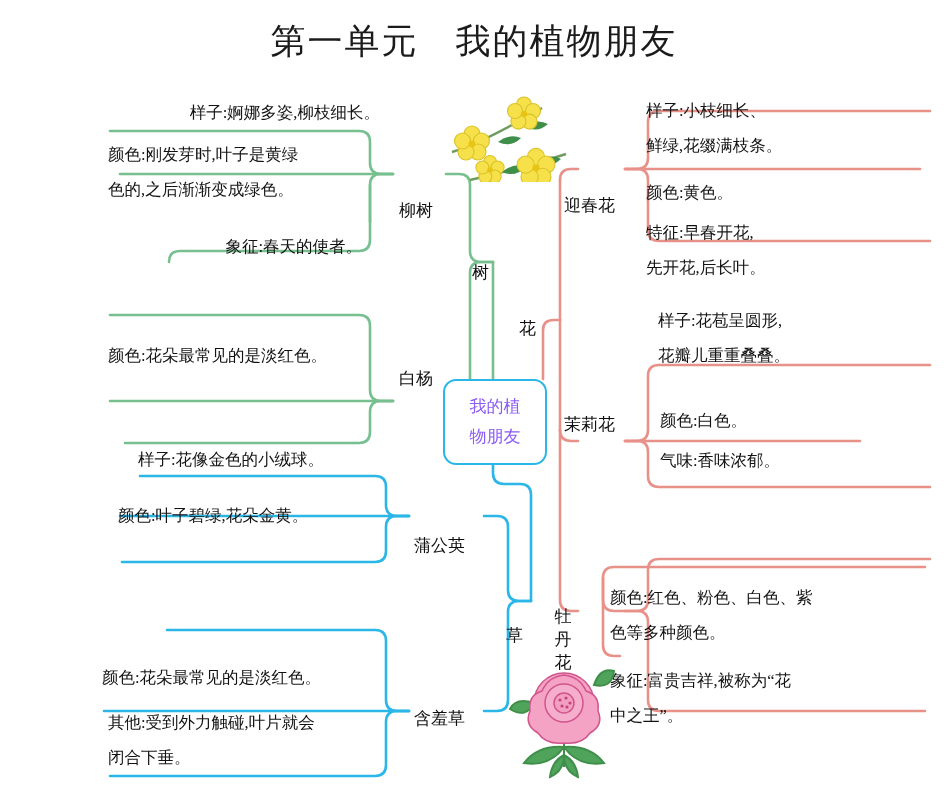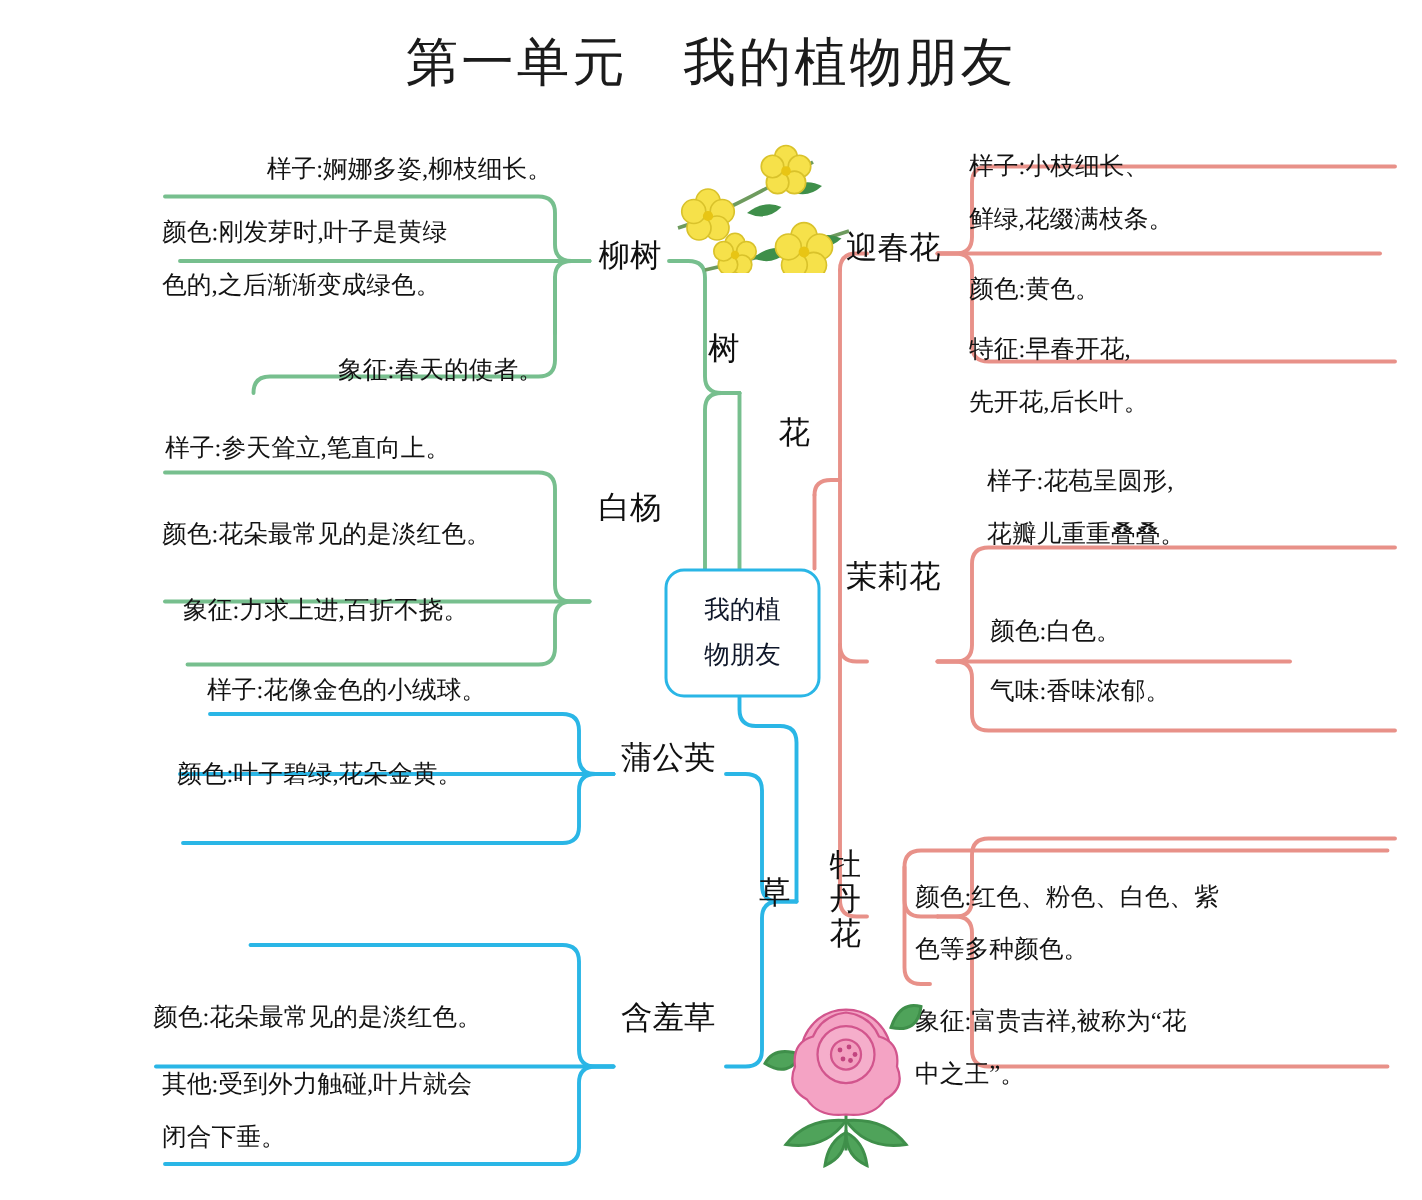--- a/index.html
+++ b/index.html
@@ -36,45 +36,46 @@
     color:#131313;
     white-space:pre-line;
     font-family:"Liberation Serif","DejaVu Serif",serif;
   }
   .txt.r{text-align:right;}
   .txt.l{text-align:left;}
 
   
   .blabel{
     position:absolute;
-    font-size:21px;
+    font-size:17px;
     line-height:20px;
     color:#101010;
     white-space:nowrap;
-    font-family:Liberation Mono, monospace;
+    font-family:Liberation Sans, sans-serif;
+    margin-top:38px;
   }
   .blabel.vert{
     white-space:normal;
     width:20px;
     line-height:23px;
     text-align:center;
   }
 
   
   .center-node{
     position:absolute;
     left:443px;top:379px;
     width:100px;height:82px;
     border:2.4px solid #2ab6e6;
     border-radius:13px;
     background:#ffffff;
     display:flex;flex-direction:column;
     align-items:center;justify-content:center;
     font-size:17px;line-height:30px;
-    color:#0f172a;
+    color:#8b5cf6;
     z-index:6;
     white-space:pre-line;
     text-align:center;
   }
 
   
   .deco{position:absolute;}
 </style>
 </head>
 <body>
@@ -144,29 +145,27 @@
   <div class="center-node">
     <span>我的植
 物朋友</span>
   </div>
 
   <div class="blabel" style="left:472px;top:225px;">树</div>
   <div class="blabel" style="left:519px;top:281px;">花</div>
   <div class="blabel" style="left:506px;top:588px;">草</div>
 
   <div class="blabel" style="left:399px;top:163px;">柳树</div>
-  <div class="txt r" style="left:0px;top:95px;width:368px;">样子:婀娜多姿,柳枝细长。</div>
+  <div class="txt r" style="left:0px;top:95px;width:368px;padding-left:12px;">样子:婀娜多姿,柳枝细长。</div>
   <div class="txt l" style="left:108px;top:137px;width:270px;">颜色:刚发芽时,叶子是黄绿
 色的,之后渐渐变成绿色。</div>
   <div class="txt r" style="left:0px;top:229px;width:350px;padding-left:12px;">象征:春天的使者。</div>
 
   <div class="blabel" style="left:399px;top:331px;">白杨</div>
-  <div class="txt l" style="left:110px;top:281px;width:270px;">样子:参天耸立,笔直向上。</div>
   <div class="txt l" style="left:108px;top:338px;width:280px;">颜色:花朵最常见的是淡红色。</div>
-  <div class="txt l" style="left:122px;top:389px;width:270px;">象征:力求上进,百折不挠。</div>
 
   <div class="blabel" style="left:414px;top:498px;">蒲公英</div>
   <div class="txt l" style="left:138px;top:442px;width:250px;">样子:花像金色的小绒球。</div>
   <div class="txt l" style="left:118px;top:498px;width:270px;">颜色:叶子碧绿,花朵金黄。</div>
 
   <div class="blabel" style="left:414px;top:671px;">含羞草</div>
   <div class="txt l" style="left:102px;top:660px;width:290px;">颜色:花朵最常见的是淡红色。</div>
   <div class="txt l" style="left:108px;top:705px;width:290px;">其他:受到外力触碰,叶片就会
 闭合下垂。</div>
 

